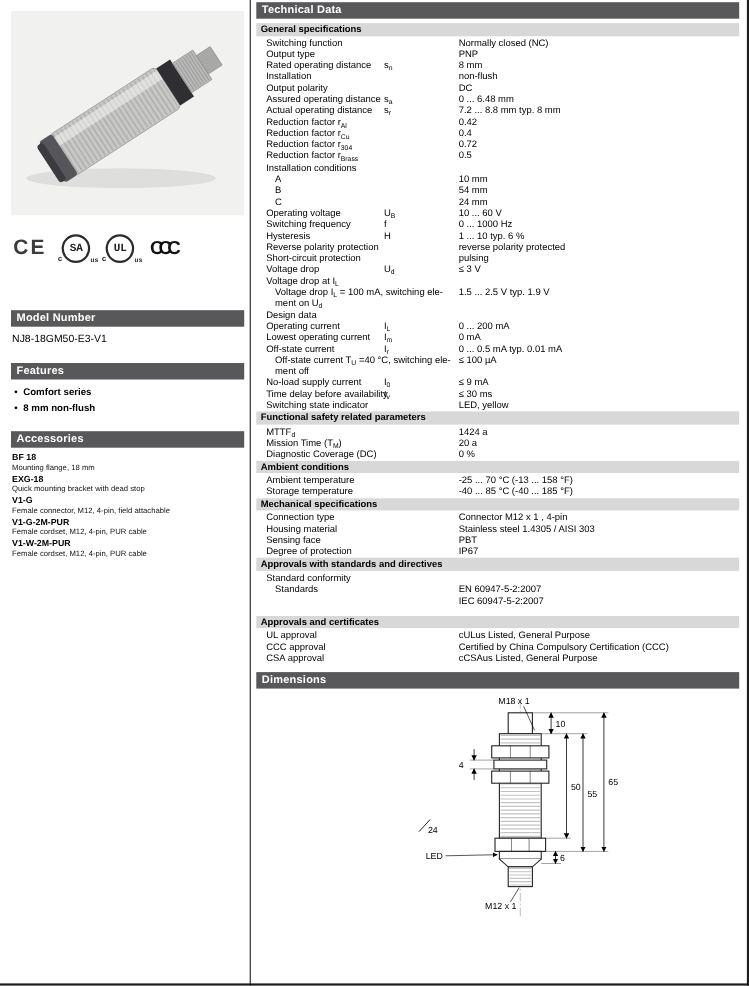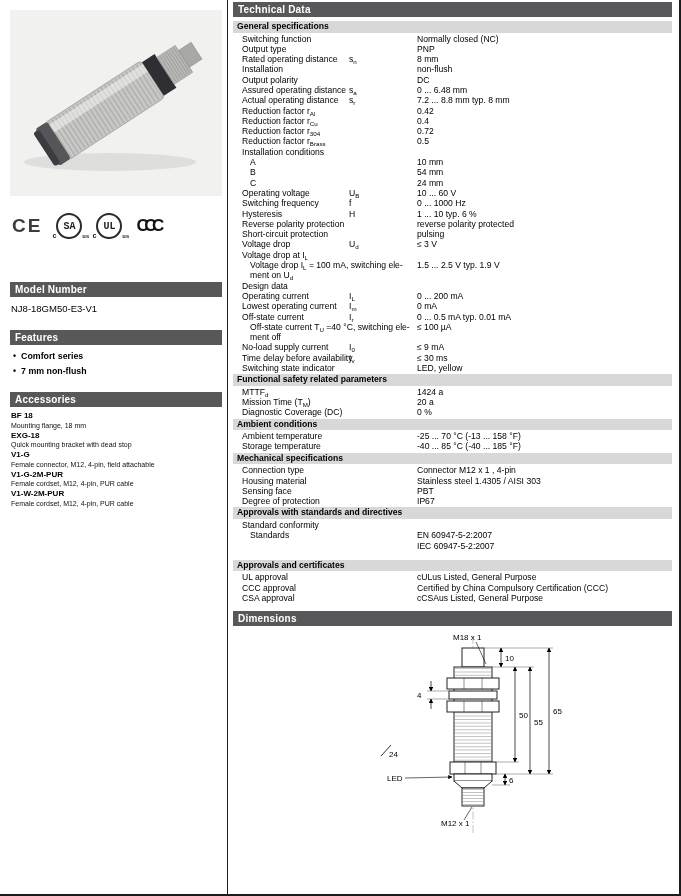--- a/index.html
+++ b/index.html
@@ -101,21 +101,21 @@
     </span>
     <span class="ccc">CCC</span>
   </div>
 
   <div class="bar model-bar">Model Number</div>
   <div class="model-number">NJ8-18GM50-E3-V1</div>
 
   <div class="bar features-bar">Features</div>
   <ul class="features-list">
       <li>Comfort series</li>
-      <li>7 mm non-flush</li>
+      <li>8 mm non-flush</li>
     </ul>
 
   <div class="bar acc-bar">Accessories</div>
   <div class="acc-list">
       <div class="acc-item">
         <div class="acc-name">BF 18</div>
         <div class="acc-desc">Mounting flange, 18 mm</div>
       </div>
       <div class="acc-item">
         <div class="acc-name">EXG-18</div>

